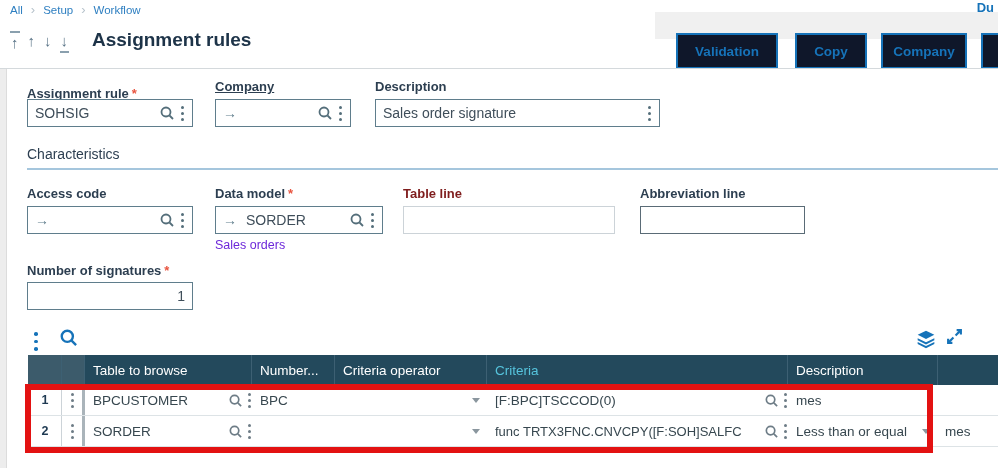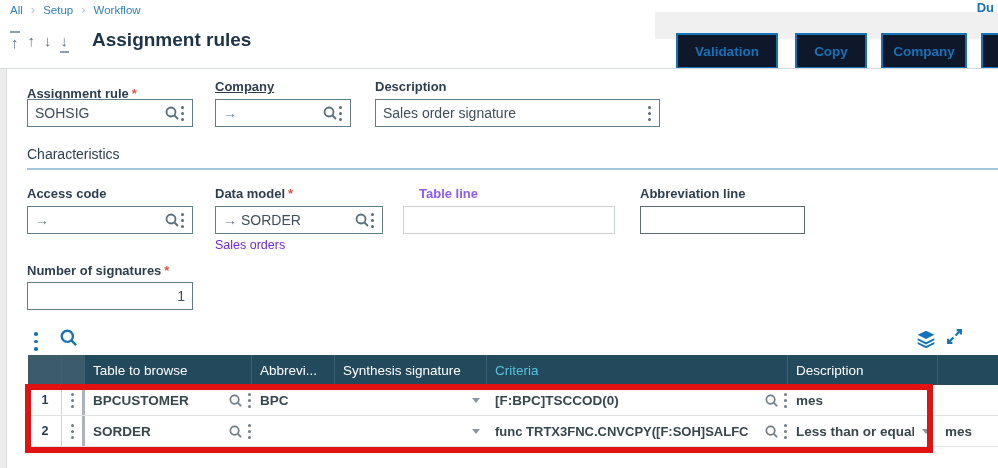--- a/index.html
+++ b/index.html
@@ -23,24 +23,24 @@
     color:#1673b9; font-weight:bold; font-size:13.5px; display:flex; align-items:center; justify-content:center; cursor:pointer; }
   #btn-validation { left:676px; width:102px; }
   #btn-copy { left:795px; width:72px; }
   #btn-values { left:881px; width:86px; }
   #btn-more { left:981px; width:40px; }
   #hdr-divider { position:absolute; left:0; top:68px; width:998px; border-top:1px solid #d4d9dc; }
   #left-gutter { position:absolute; left:0; top:69px; width:7px; height:399px; background:#ededed; border-right:1px solid #dcdcdc; }
 
   
   .flabel { position:absolute; font-size:13px; font-weight:bold; color:#2c3e50; white-space:nowrap; }
-  .flabel.disabled { color:#8b5cf6;margin-left:16px; }
+  .flabel.disabled { color:#7f1d1d; }
   .req { color:#e8543f; margin-left:3px; }
   .fieldbox { position:absolute; height:28px; border:1px solid #5f7d8c; background:#fff; display:flex;
-    align-items:center; padding:0 7px; font-size:14px; color:#3f4e5a; }
+    align-items:center; padding:0 7px; gap:5px; font-size:14px; color:#3f4e5a; }
   .fieldbox.disabled { border-color:#ccd3d8; }
   .fieldbox .grow { flex:1; }
   .jump { color:#5f7d8c; font-weight:bold; font-size:14px; cursor:pointer; }
   .icon-search { width:16px; height:16px; color:#546e7a; cursor:pointer; flex:0 0 auto; }
   .icon-search svg { width:16px; height:16px; display:block; }
   .kebab { display:flex; flex-direction:column; align-items:center; cursor:pointer; color:#546e7a; padding:0 1px; }
   .kebab i { width:3px; height:3px; border-radius:50%; background:currentColor; display:block; margin:1.5px 0; }
   .hint { position:absolute; font-size:12.5px; color:#6d28d9; }
   #section-line { position:absolute; left:27px; top:168px; width:971px; border-top:2px solid #a5c6dd; }
   #section-characteristics { position:absolute; left:27px; top:146px; font-size:14px; color:#2c3e50; }
@@ -63,21 +63,21 @@
   .c1 { width:23px; flex:0 0 23px; display:flex; justify-content:center; align-items:center; }
   .c2 { width:167px; flex:0 0 167px; }
   .c3 { width:83px; flex:0 0 83px; }
   .c4 { width:152px; flex:0 0 152px; }
   .c5 { width:301px; flex:0 0 301px; }
   .c6 { width:149px; flex:0 0 149px; }
   .c7 { width:150px; flex:0 0 150px; }
   .grow-h > div { height:100%; display:flex; align-items:center; border-right:1px solid #3d6073; padding-left:8px; }
   .grow-h .c0, .grow-h .c1 { background:#3c5b6b; padding-left:0; justify-content:center; }
   .grow-h .crit { color:#56c4dd; }
-  .grow-b > div { height:100%; display:flex; align-items:center; padding-left:8px; gap:4px;font-weight:bold; }
+  .grow-b > div { height:100%; display:flex; align-items:center; padding-left:8px; gap:4px; }
   .grow-b .c0 { border-left:1px solid #ccd3d8; border-right:1px solid #ccd3d8; padding-left:0; font-size:12.5px; color:#1f3a52; font-weight:bold; }
   .grow-b .c1 { border-right:3px solid #aab4ba; padding-left:0; color:#37474f; }
   .grow-b .icon-search { width:15px; height:15px; color:#6d7c86; }
   .grow-b .icon-search svg { width:15px; height:15px; }
   .grow-b .kebab { color:#6d7c86; }
   .cellspacer { flex:1; }
   .celltext { white-space:nowrap; overflow:hidden; }
   .caret { width:0; height:0; border-left:4.5px solid transparent; border-right:4.5px solid transparent;
     border-top:5px solid #8a969e; margin-right:7px; cursor:pointer; flex:0 0 auto; }
 
@@ -238,22 +238,22 @@
         <path d="M6 14 H2 V10"></path>
         <path d="M2 14 L7 9"></path>
       </svg></span>
 
   <div id="grid-wrap">
     <div id="grid">
       <div class="grow-h">
         <div class="c0"></div>
         <div class="c1"></div>
         <div class="c2">Table to browse</div>
-        <div class="c3">Abbrevi...</div>
-        <div class="c4">Synthesis signature</div>
+        <div class="c3">Number...</div>
+        <div class="c4">Criteria operator</div>
         <div class="c5 crit">Criteria</div>
         <div class="c7">Description</div>
       </div>
 
       <div class="grow-b">
         <div class="c0">1</div>
         <div class="c1">
             <span class="kebab">
               <i></i>
               <i></i>

